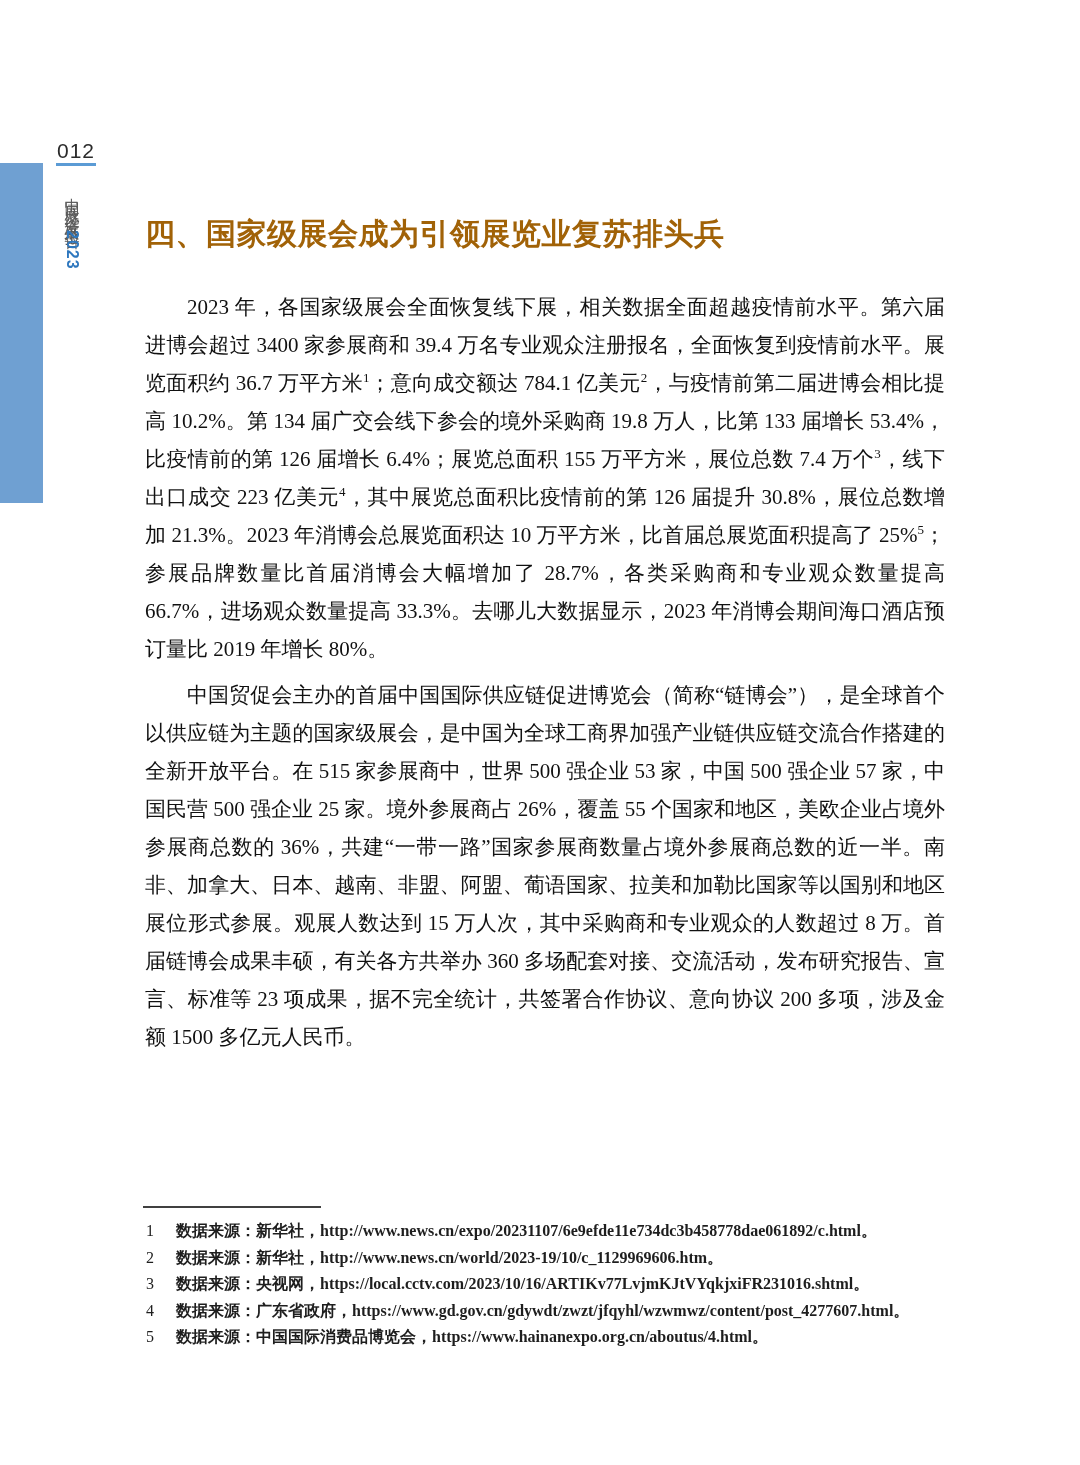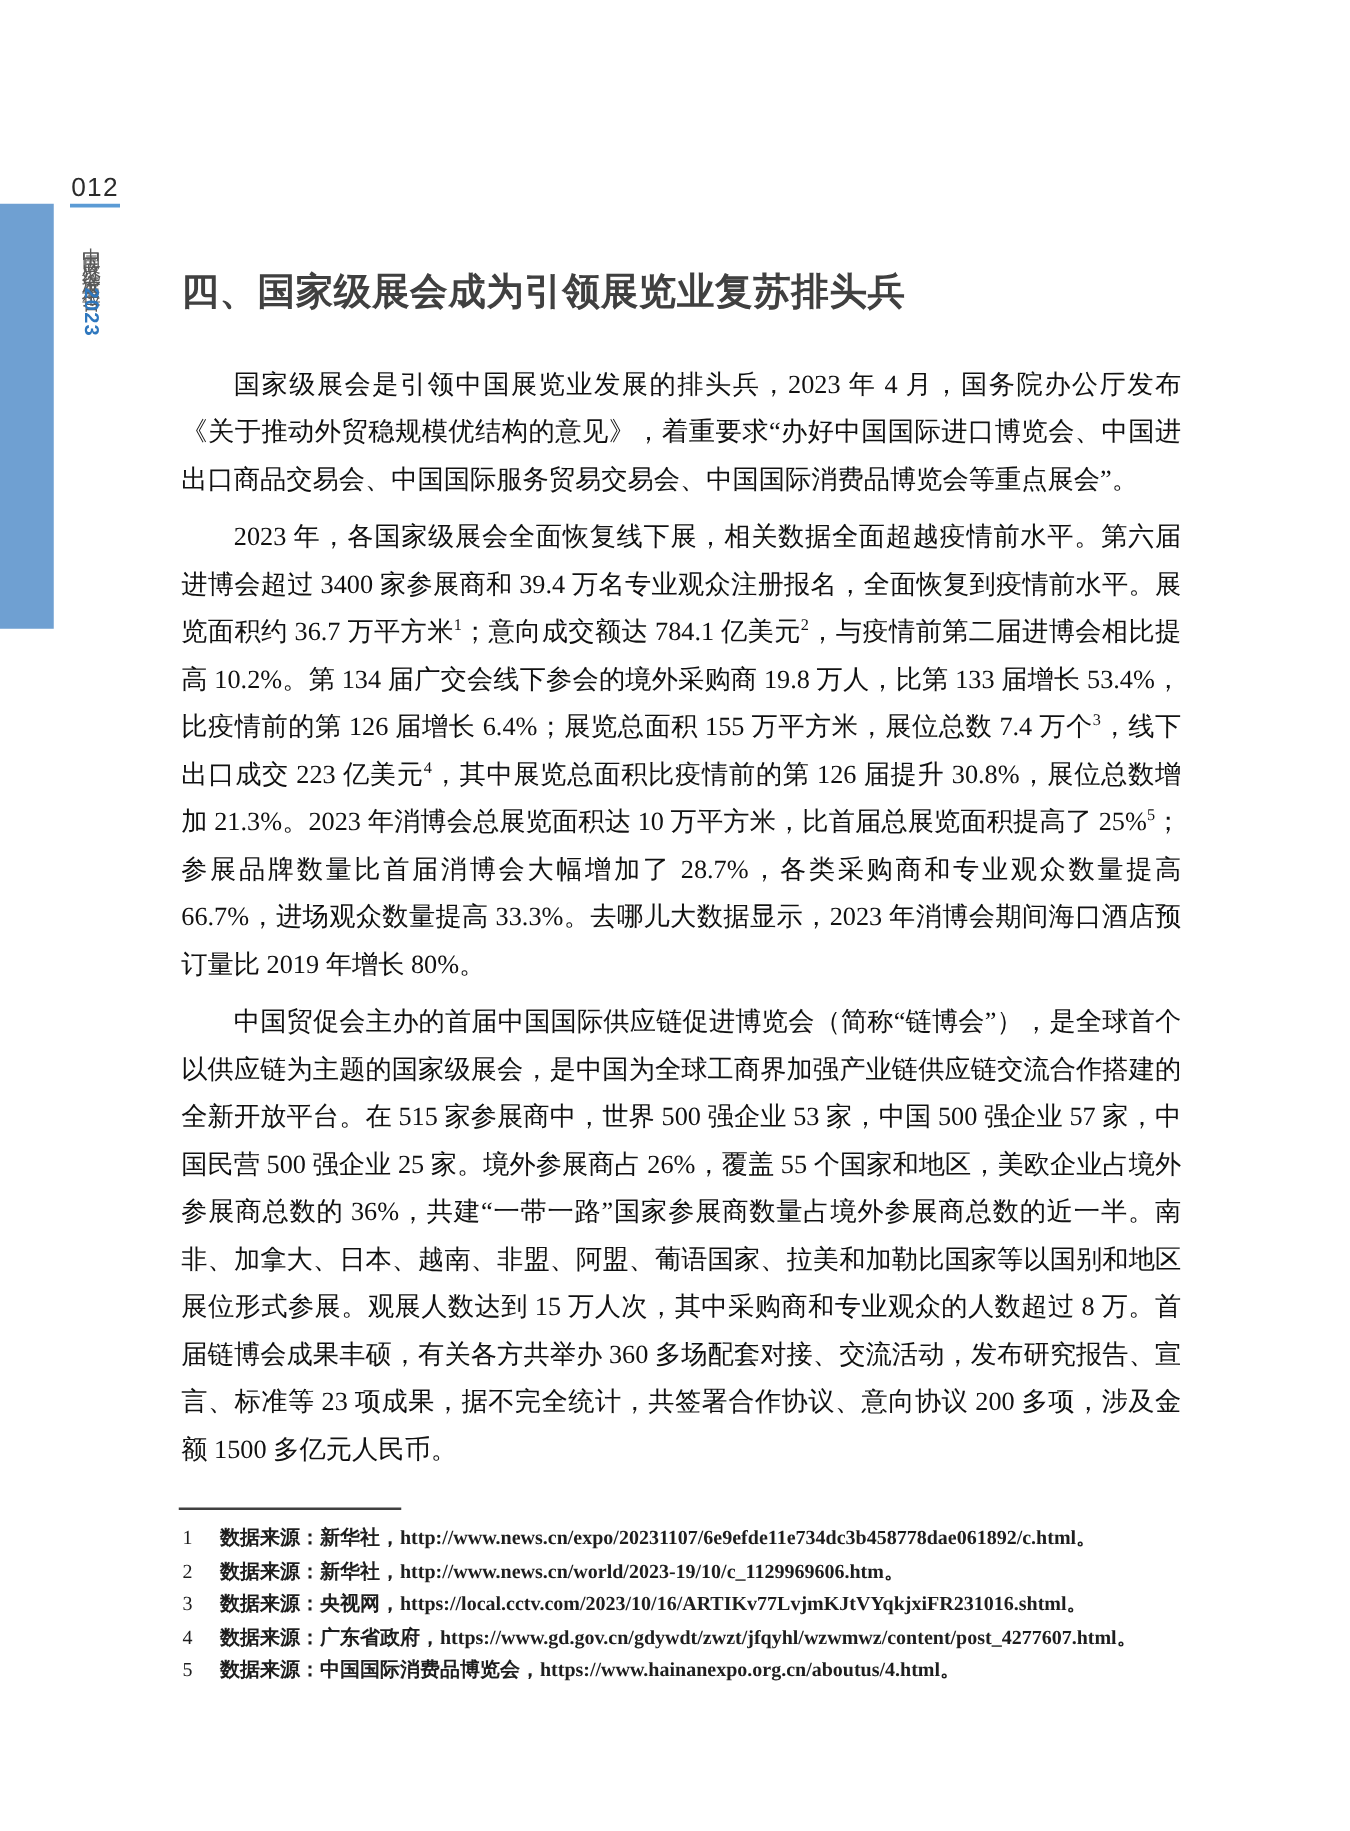--- a/index.html
+++ b/index.html
@@ -66,21 +66,21 @@
   
   .heading {
     position: absolute;
     left: 145px;
     top: 214px;
     margin: 0;
     font-family: Liberation Sans, sans-serif;
     font-weight: bold;
     font-size: 30px;
     line-height: 40px;
-    color: #404040;
+    color: #a16207;
     letter-spacing: 0.5px;
   }
   
   .body-text {
     position: absolute;
     left: 145px;
     top: 288px;
     width: 800px;
     color: #111111;
   }
@@ -137,21 +137,20 @@
 
   <div class="page-number">012</div>
 
   <div class="page-number-rule"></div>
 
   <div class="vertical-title"><span>中国展览经济发展报告</span><span class="vt-year">2023</span></div>
 
   <h1 class="heading">四、国家级展会成为引领展览业复苏排头兵</h1>
 
   <div class="body-text" id="paragraphs">
-      <p>国家级展会是引领中国展览业发展的排头兵，2023 年 4 月，国务院办公厅发布《关于推动外贸稳规模优结构的意见》，着重要求“办好中国国际进口博览会、中国进出口商品交易会、中国国际服务贸易交易会、中国国际消费品博览会等重点展会”。</p>
       <p>2023 年，各国家级展会全面恢复线下展，相关数据全面超越疫情前水平。第六届进博会超过 3400 家参展商和 39.4 万名专业观众注册报名，全面恢复到疫情前水平。展览面积约 36.7 万平方米<sup>1</sup>；意向成交额达 784.1 亿美元<sup>2</sup>，与疫情前第二届进博会相比提高 10.2%。第 134 届广交会线下参会的境外采购商 19.8 万人，比第 133 届增长 53.4%，比疫情前的第 126 届增长 6.4%；展览总面积 155 万平方米，展位总数 7.4 万个<sup>3</sup>，线下出口成交 223 亿美元<sup>4</sup>，其中展览总面积比疫情前的第 126 届提升 30.8%，展位总数增加 21.3%。2023 年消博会总展览面积达 10 万平方米，比首届总展览面积提高了 25%<sup>5</sup>；参展品牌数量比首届消博会大幅增加了 28.7%，各类采购商和专业观众数量提高 66.7%，进场观众数量提高 33.3%。去哪儿大数据显示，2023 年消博会期间海口酒店预订量比 2019 年增长 80%。</p>
       <p>中国贸促会主办的首届中国国际供应链促进博览会（简称“链博会”），是全球首个以供应链为主题的国家级展会，是中国为全球工商界加强产业链供应链交流合作搭建的全新开放平台。在 515 家参展商中，世界 500 强企业 53 家，中国 500 强企业 57 家，中国民营 500 强企业 25 家。境外参展商占 26%，覆盖 55 个国家和地区，美欧企业占境外参展商总数的 36%，共建“一带一路”国家参展商数量占境外参展商总数的近一半。南非、加拿大、日本、越南、非盟、阿盟、葡语国家、拉美和加勒比国家等以国别和地区展位形式参展。观展人数达到 15 万人次，其中采购商和专业观众的人数超过 8 万。首届链博会成果丰硕，有关各方共举办 360 多场配套对接、交流活动，发布研究报告、宣言、标准等 23 项成果，据不完全统计，共签署合作协议、意向协议 200 多项，涉及金额 1500 多亿元人民币。</p>
     </div>
 
   <div class="footnote-rule"></div>
 
   <div class="footnotes" id="footnotes">
       <div class="footnote-row">
         <span class="fn-num">1</span>
         <span class="fn-text">数据来源：新华社，http://www.news.cn/expo/20231107/6e9efde11e734dc3b458778dae061892/c.html。</span>

